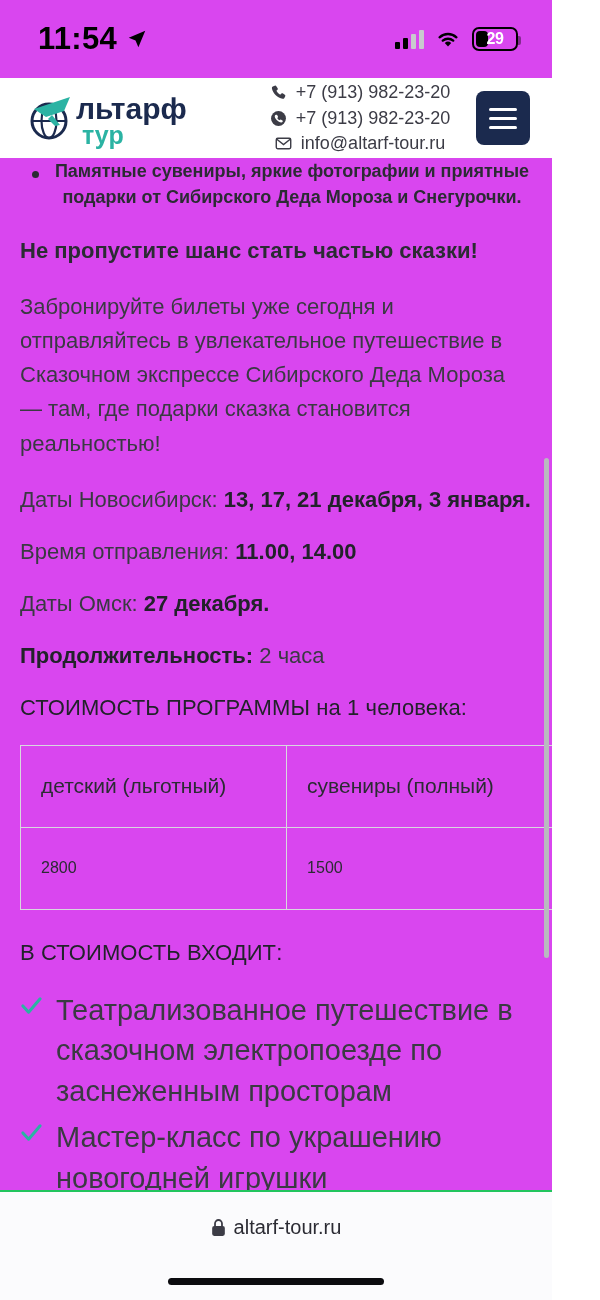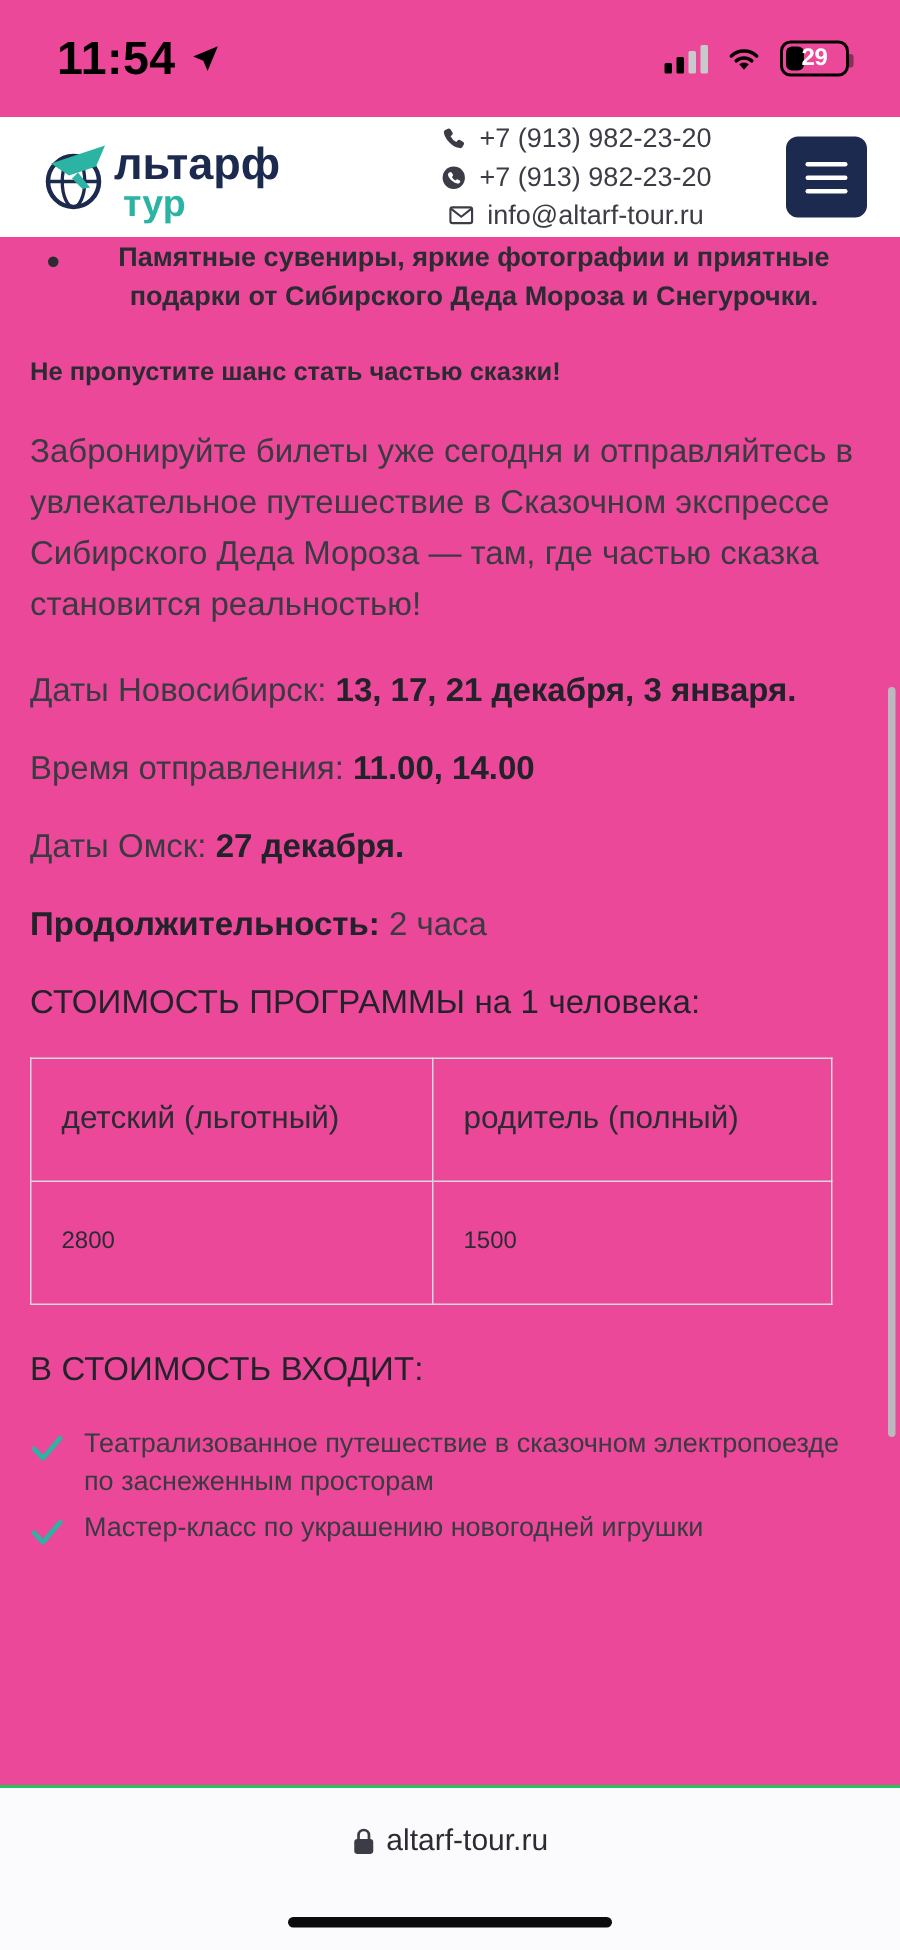--- a/index.html
+++ b/index.html
@@ -5,23 +5,23 @@
   * { box-sizing: border-box; margin: 0; padding: 0; }
   html, body {
     width: 600px;
     height: 1300px;
     background: #ffffff;
     font-family: "Liberation Sans", sans-serif;
     overflow: hidden;
   }
   .phone {
     position: relative;
-    width: 600px;
+    width: 552px;
     height: 1300px;
-    background: #ec4899;
+    background: #d946ef;
     display: flex;
     flex-direction: column;
   }
 
   
   .statusbar {
     height: 78px;
     flex: 0 0 78px;
     display: flex;
     align-items: center;
@@ -161,21 +161,21 @@
     border-radius: 50%;
   }
 
   p.para {
     font-size: 22px;
     line-height: 1.55;
     margin-bottom: 26px;
     color: #3a3a42;
   }
   p.strong-line {
-    font-size: 17px;
+    font-size: 22px;
     font-weight: bold;
     margin-bottom: 26px;
     color: #2b2b33;
   }
   p.info { font-size: 22px; margin-bottom: 26px; color: #3a3a42; }
   p.info b { font-weight: bold; color: #22222a; }
 
   h3.section-title {
     font-size: 22px;
     font-weight: normal;
@@ -196,21 +196,21 @@
     color: #2b2b33;
     vertical-align: middle;
   }
   table.price tr.head td { height: 82px; }
   table.price tr.vals td { height: 82px; font-size: 16px; }
 
   ul.checks { list-style: none; }
   ul.checks li {
     position: relative;
     padding-left: 36px;
-    font-size: 18px;
+    font-size: 29px;
     line-height: 1.4;
     margin-bottom: 6px;
     color: #3a3a42;
   }
   ul.checks li .chk {
     position: absolute;
     left: 0; top: 4px;
     width: 23px; height: 23px;
   }
 
@@ -332,42 +332,42 @@
 
   <div class="content">
     <div class="content-inner">
 
       <ul class="bullets">
         <li>Памятные сувениры, яркие фотографии и приятные подарки от Сибирского Деда Мороза и Снегурочки.</li>
       </ul>
 
       <p class="strong-line">Не пропустите шанс стать частью сказки!</p>
 
-      <p class="para">Забронируйте билеты уже сегодня и отправляйтесь в увлекательное путешествие в Сказочном экспрессе Сибирского Деда Мороза — там, где частью сказка становится реальностью!</p>
+      <p class="para">Забронируйте билеты уже сегодня и отправляйтесь в увлекательное путешествие в Сказочном экспрессе Сибирского Деда Мороза — там, где подарки сказка становится реальностью!</p>
 
       <p class="info">
         <span>Даты Новосибирск: </span><b>13, 17, 21 декабря, 3 января.</b>
       </p>
       <p class="info">
         <span>Время отправления: </span><b>11.00, 14.00</b>
       </p>
       <p class="info">
         <span>Даты Омск: </span><b>27 декабря.</b>
       </p>
       <p class="info">
         <b>Продолжительность:</b><span> 2 часа</span>
       </p>
 
       <h3 class="section-title">СТОИМОСТЬ ПРОГРАММЫ на 1 человека:</h3>
 
       <table class="price">
         <tbody>
             <tr class="head">
           <td>детский (льготный)</td>
-          <td>родитель (полный)</td>
+          <td>сувениры (полный)</td>
         </tr>
         <tr class="vals">
           <td>2800</td>
           <td>1500</td>
         </tr>
       </tbody>
         </table>
 
       <h3 class="section-title">В СТОИМОСТЬ ВХОДИТ:</h3>
 

